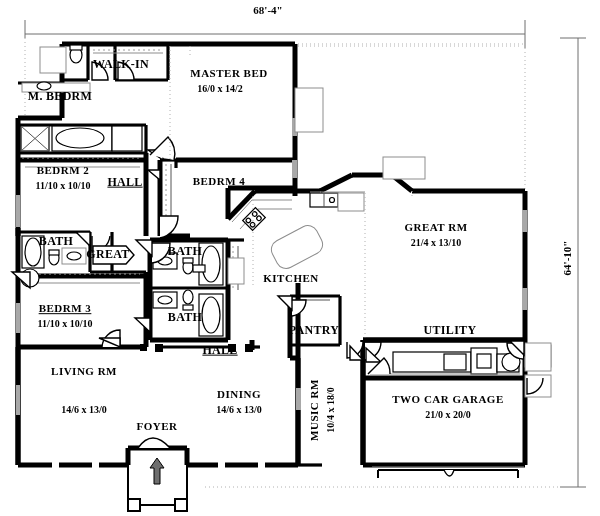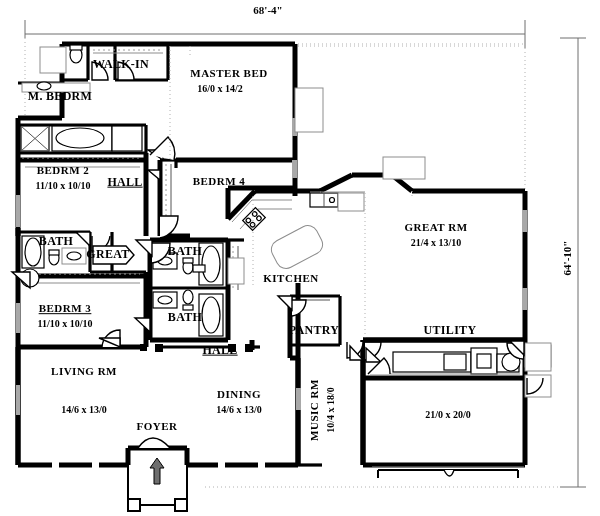--- a/index.html
+++ b/index.html
@@ -389,15 +389,16 @@
 
   <div class="lbl rm-name ctr" style="left:239px;top:395px;">DINING</div>
   <div class="lbl rm-dim ctr" style="left:239px;top:410px;">14/6 x 13/0</div>
 
   <div class="lbl rm-name ctr" style="left:157px;top:427px;">FOYER</div>
   <div class="lbl rm-name ctr" style="left:158px;top:492px;margin-top:48px;">ENTRY</div>
 
   <div class="lbl rm-name ctr" style="left:315px;top:410px;transform:translate(-50%,-50%) rotate(-90deg);">MUSIC RM</div>
   <div class="lbl rm-dim ctr" style="left:331px;top:410px;transform:translate(-50%,-50%) rotate(-90deg);">10/4 x 18/0</div>
 
+  <div class="lbl rm-name ctr" style="left:448px;top:400px;">TWO  CAR  GARAGE</div>
   <div class="lbl rm-dim ctr" style="left:448px;top:415px;">21/0 x 20/0</div>
 
 </div>
 
 </body></html>

